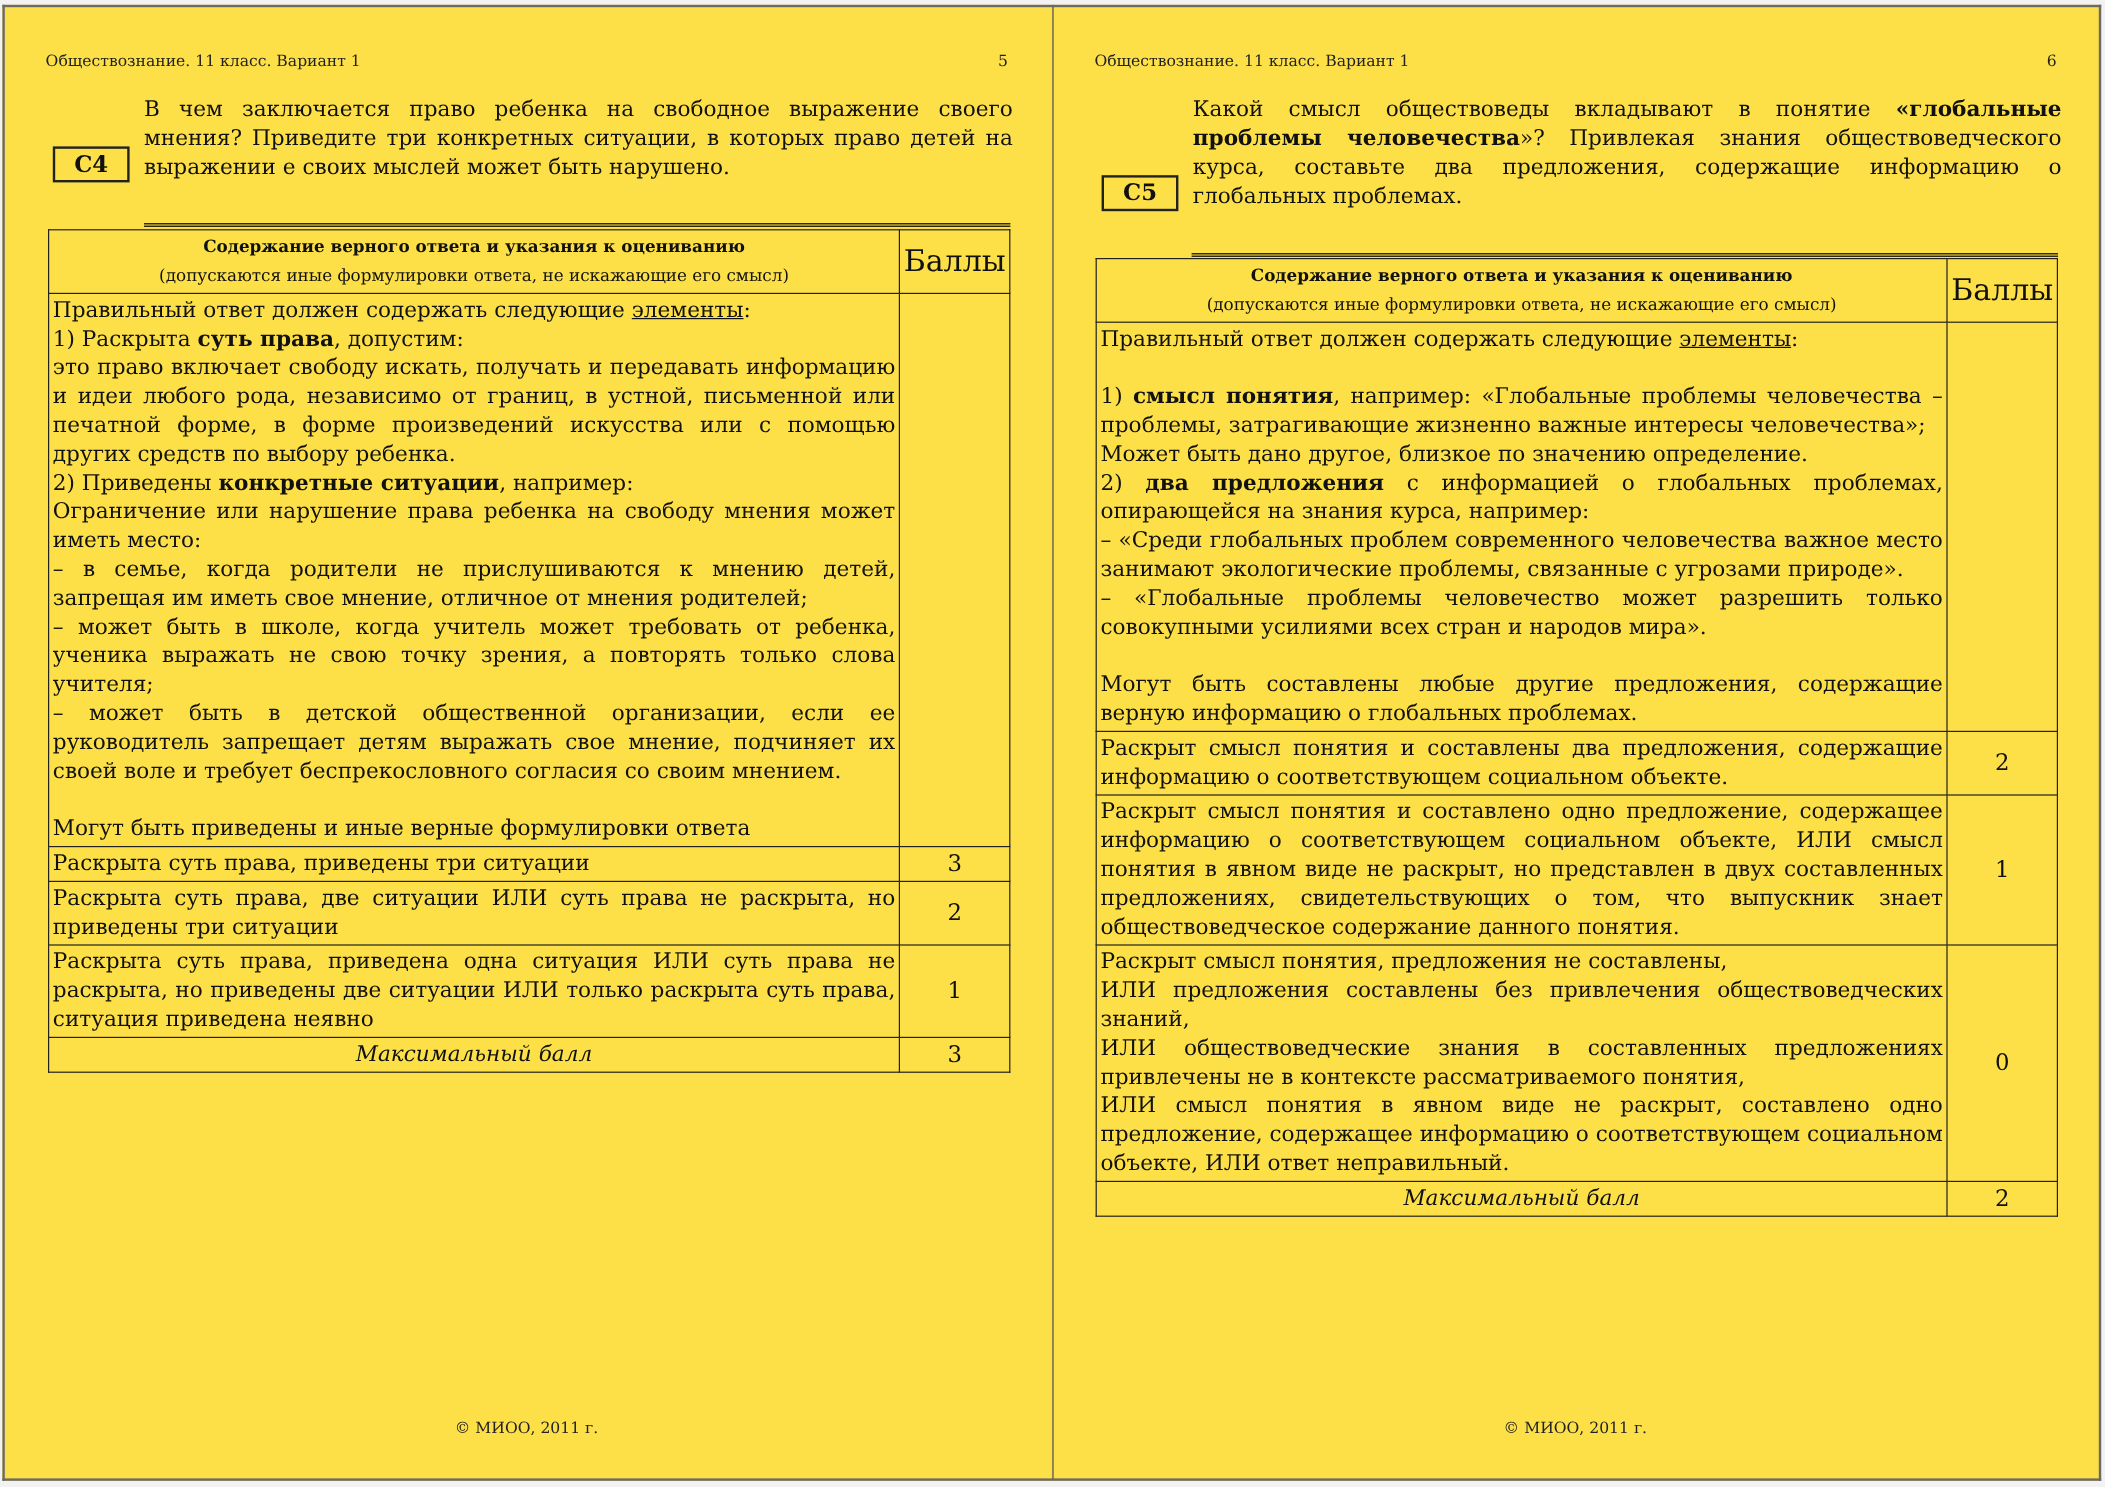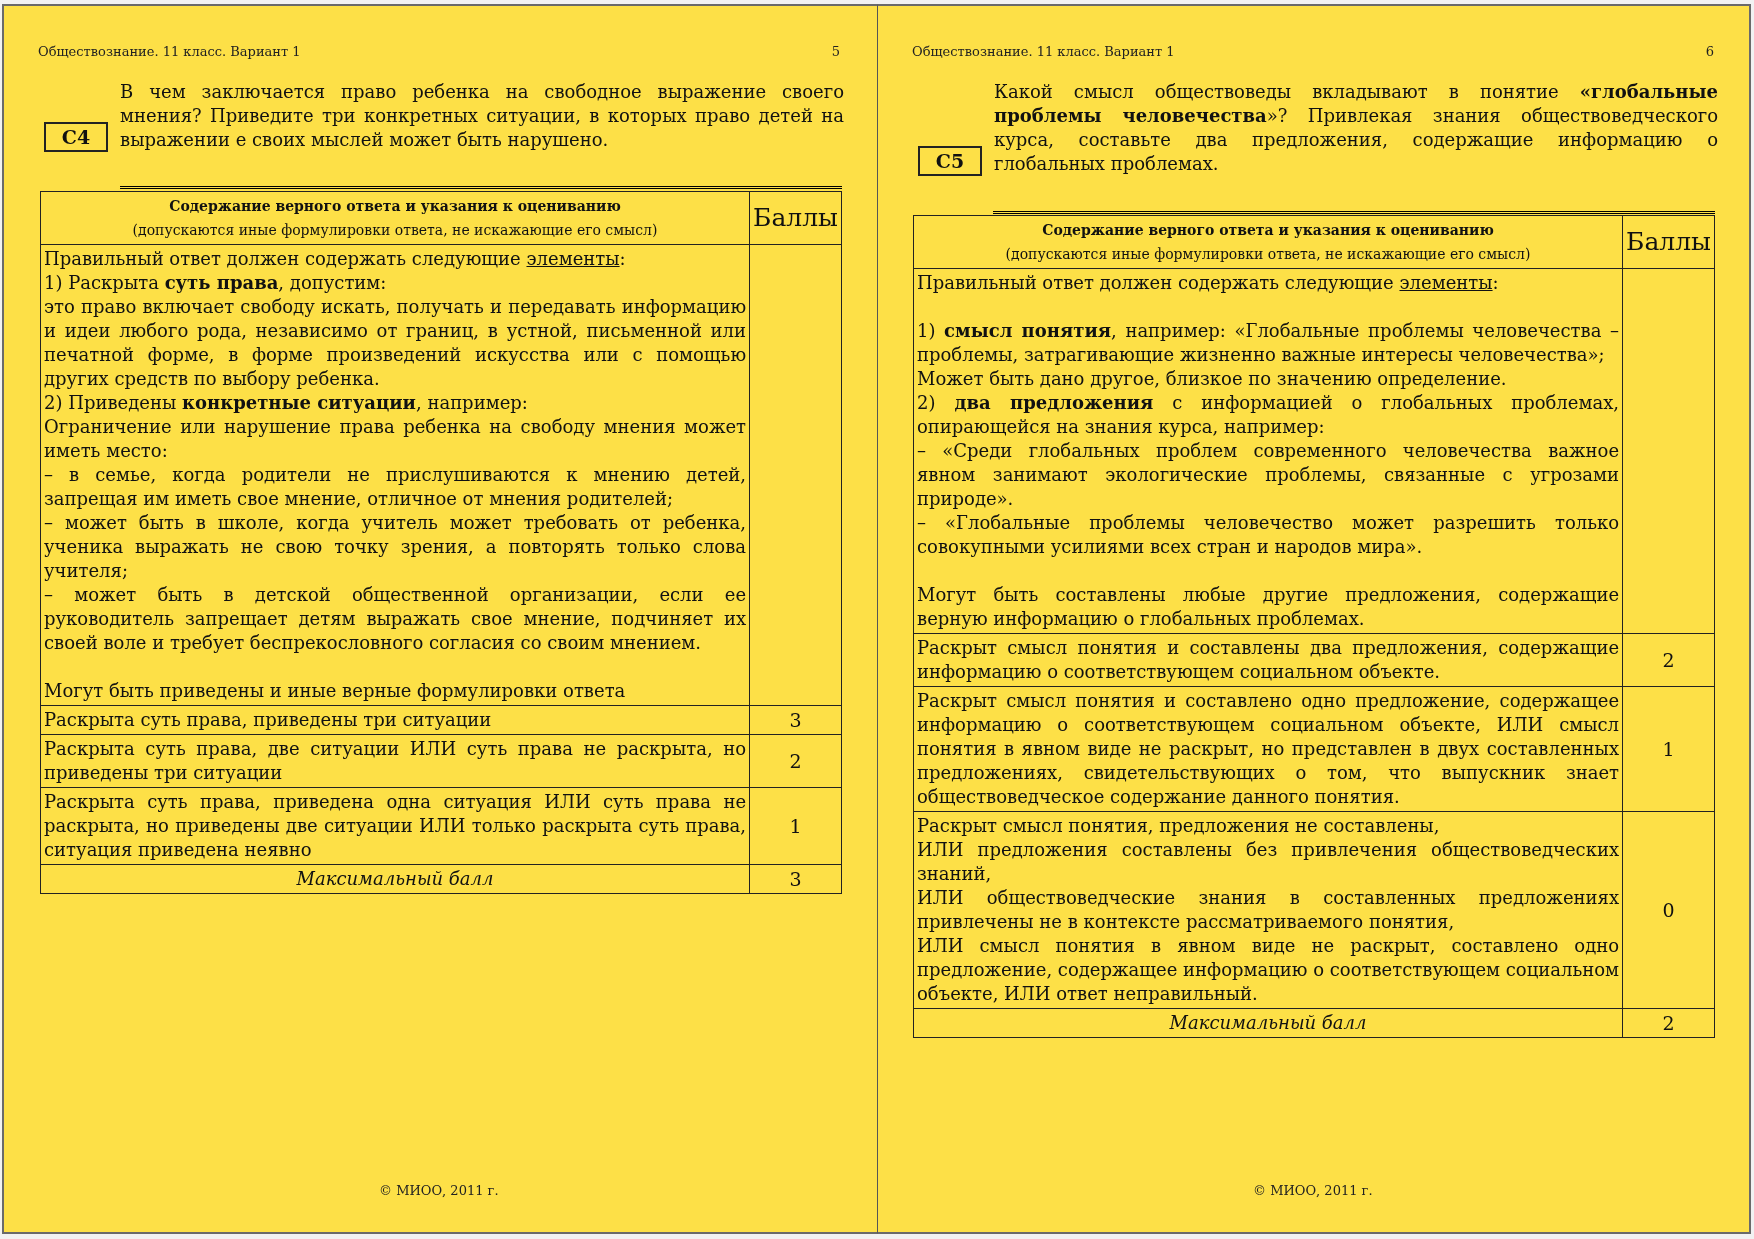--- a/index.html
+++ b/index.html
@@ -153,21 +153,21 @@
       </th>
       <th class="col-points">Баллы</th>
     </tr>
     <tr>
       <td class="criteria">
         <p><span>Правильный ответ должен содержать следующие </span><span class="u">элементы</span><span>:</span></p>
         <div class="gap"></div>
         <p><span>1) </span><span class="b">смысл понятия</span><span>, например: «Глобальные проблемы человечества – проблемы, затрагивающие жизненно важные интересы человечества»;</span></p>
         <p>Может быть дано другое, близкое по значению определение.</p>
         <p><span>2) </span><span class="b">два предложения</span><span> с информацией о глобальных проблемах, опирающейся на знания курса, например:</span></p>
-        <p>– «Среди глобальных проблем современного человечества важное явном занимают экологические проблемы, связанные с угрозами природе».</p>
+        <p>– «Среди глобальных проблем современного человечества важное место занимают экологические проблемы, связанные с угрозами природе».</p>
         <p>– «Глобальные проблемы человечество может разрешить только совокупными усилиями всех стран и народов мира».</p>
         <div class="gap"></div>
         <p>Могут быть составлены любые другие предложения, содержащие верную информацию о глобальных проблемах.</p>
       </td>
       <td class="col-points"></td>
     </tr>
     <tr>
       <td class="criteria">
             <p>Раскрыт смысл понятия и составлены два предложения, содержащие информацию о соответствующем социальном объекте.</p>
           </td>

